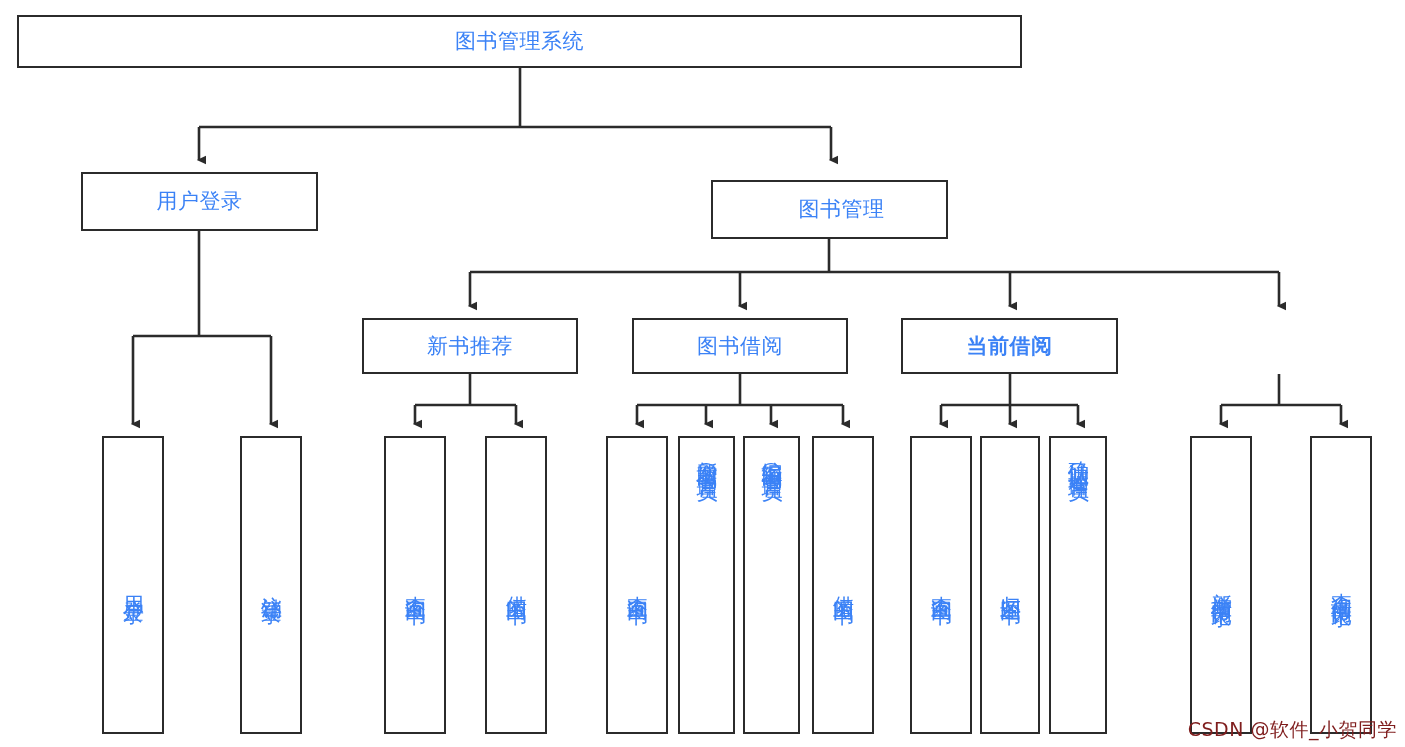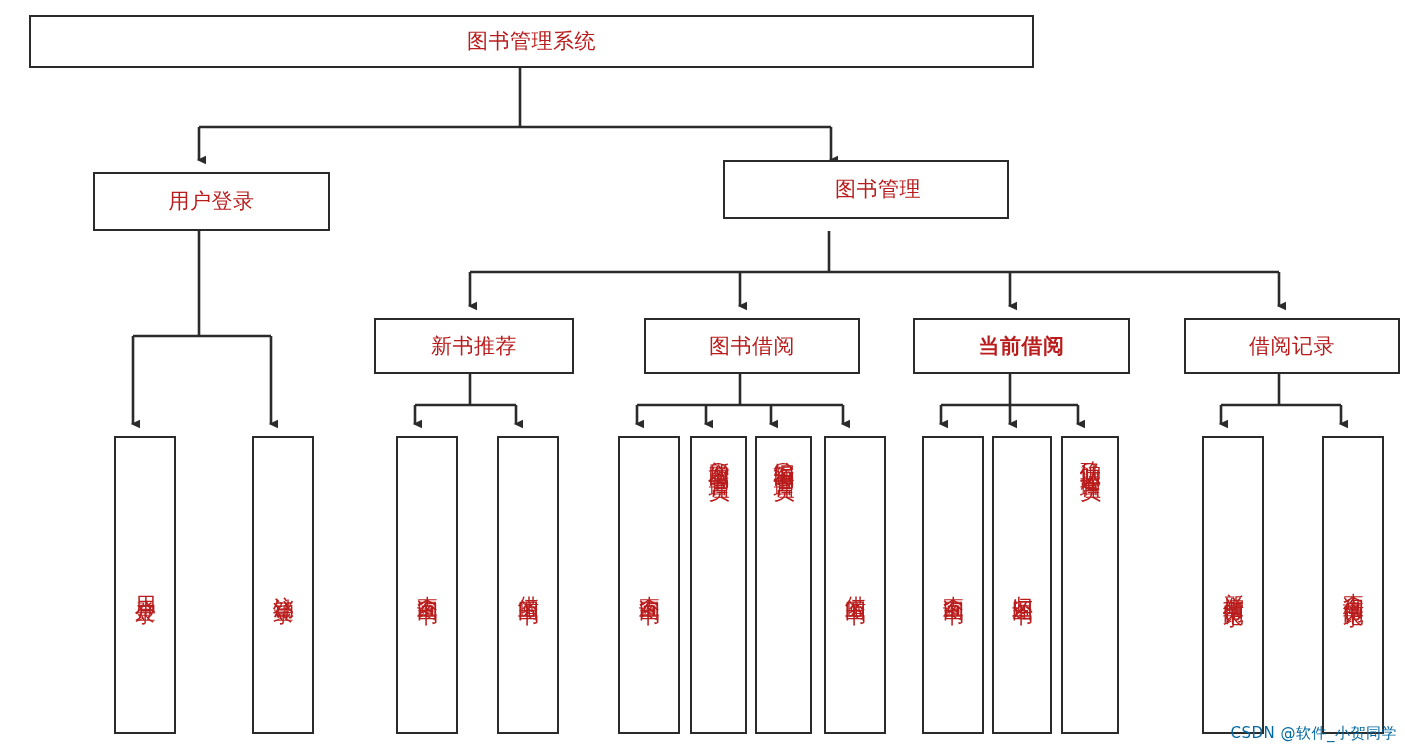--- a/index.html
+++ b/index.html
@@ -28,23 +28,22 @@
     pointer-events: none;
   }
   .node {
     position: absolute;
     box-sizing: border-box;
     background: #ffffff;
     border: 2.5px solid #2b2b2b;
     display: flex;
     align-items: center;
     justify-content: center;
-    color: #b91c1c;
+    color: #3b82f6;
     z-index: 2;
-    margin-left: 12px;
   }
   .node .label {
     line-height: 1.18;
     text-align: center;
     letter-spacing: 0.5px;
   }
   .node.horiz .label {
     writing-mode: horizontal-tb;
     font-size: 21px;
   }
@@ -60,22 +59,22 @@
     white-space: nowrap;
   }
   .node.vert.centered {
     align-items: center;
     padding-top: 0;
   }
   #watermark {
     position: absolute;
     right: 8px;
     bottom: 4px;
-    font-size: 15px;
-    color: #0369a1;
+    font-size: 19px;
+    color: #7f1d1d;
     z-index: 5;
     white-space: nowrap;
     letter-spacing: 0.5px;
   }
 </style>
 </head>
 <body>
 
 <div id="diagram-root">
 
@@ -130,36 +129,33 @@
     </g>
   </svg>
 
   <div class="node horiz" style="left:17px; top:15px; width:1005px; height:53px;">
     <span class="label">图书管理系统</span>
   </div>
 
   <div class="node horiz" style="left:81px; top:172px; width:237px; height:59px;">
     <span class="label">用户登录</span>
   </div>
-  <div class="node horiz" style="left:711px; top:160px; width:286px; height:59px;padding-left:24px;">
+  <div class="node horiz" style="left:711px; top:180px; width:237px; height:59px;padding-left:24px;">
     <span class="label">图书管理</span>
   </div>
 
-  <div class="node horiz" style="left:362px; top:318px; width:200px; height:56px;">
+  <div class="node horiz" style="left:362px; top:318px; width:216px; height:56px;">
     <span class="label">新书推荐</span>
   </div>
   <div class="node horiz" style="left:632px; top:318px; width:216px; height:56px;justify-content:center;">
     <span class="label">图书借阅</span>
   </div>
   <div class="node horiz" style="left:901px; top:318px; width:217px; height:56px;font-weight:bold;">
     <span class="label">当前借阅</span>
   </div>
-  <div class="node horiz" style="left:1172px; top:318px; width:216px; height:56px;">
-    <span class="label">借阅记录</span>
-  </div>
 
   <div class="node vert centered" style="left:102px; top:436px; width:62px; height:298px;">
     <span class="label">用户登录</span>
   </div>
   <div class="node vert centered" style="left:240px; top:436px; width:62px; height:298px;">
     <span class="label">注销登录</span>
   </div>
 
   <div class="node vert centered" style="left:384px; top:436px; width:62px; height:298px;">
     <span class="label">查询图书</span>

